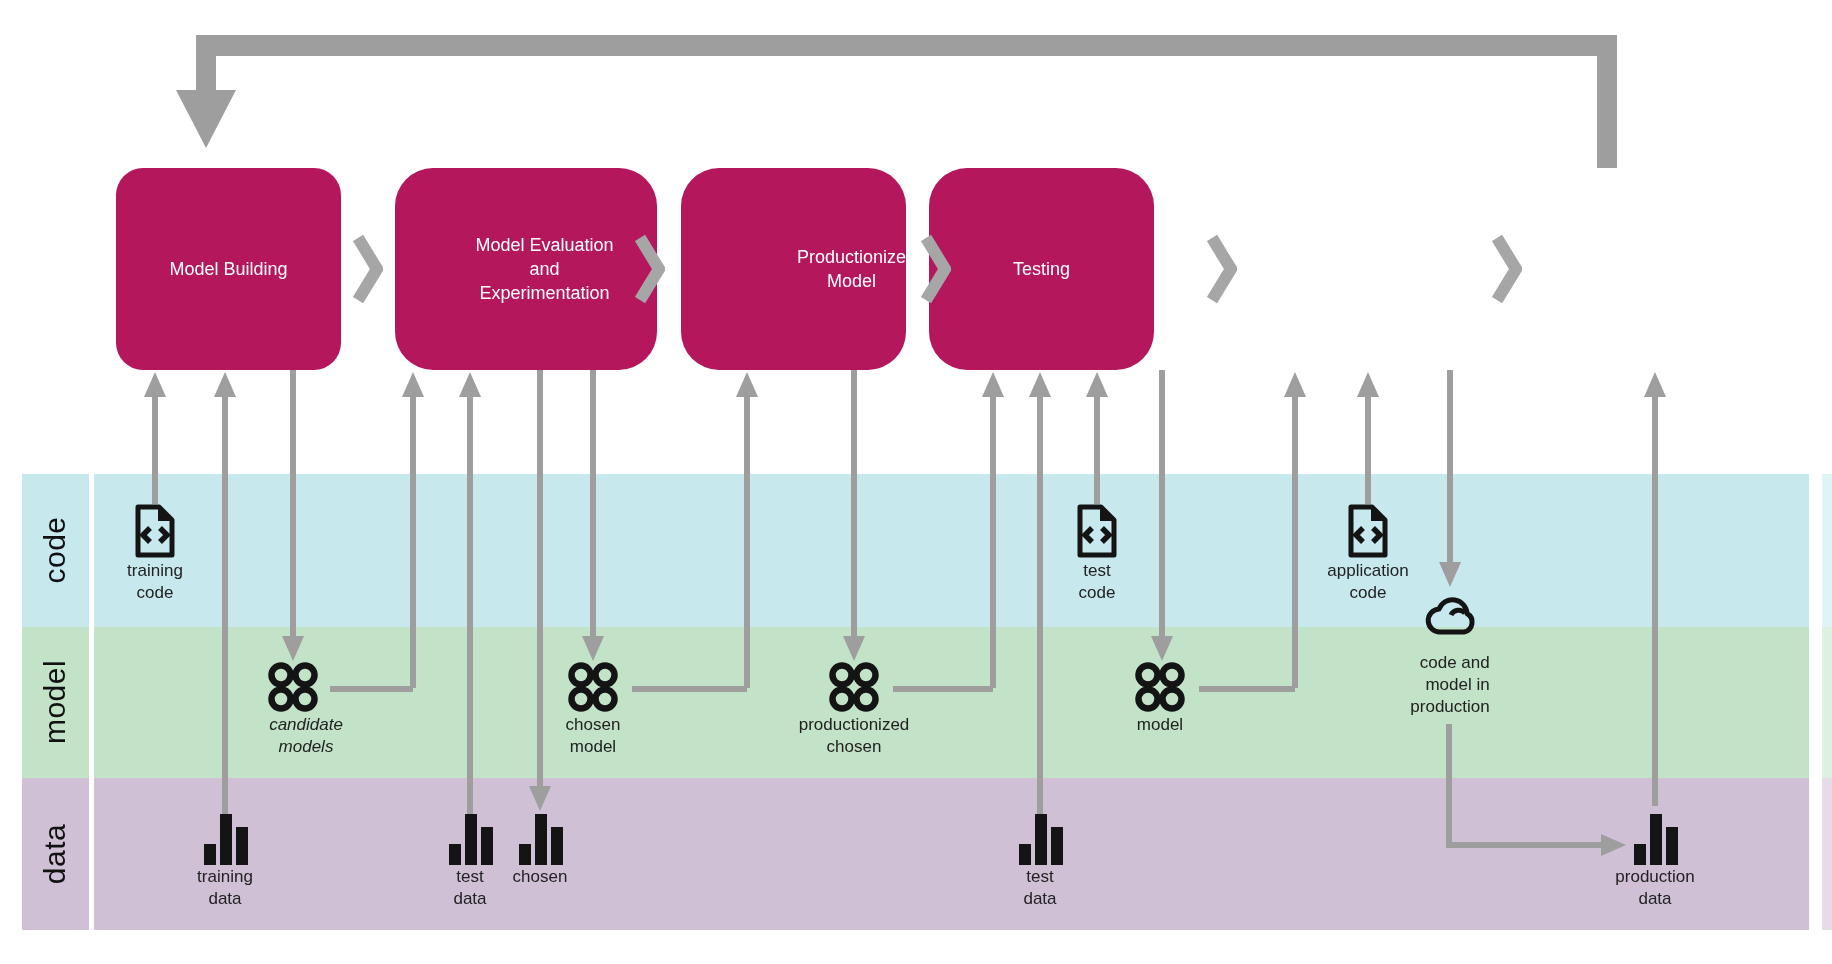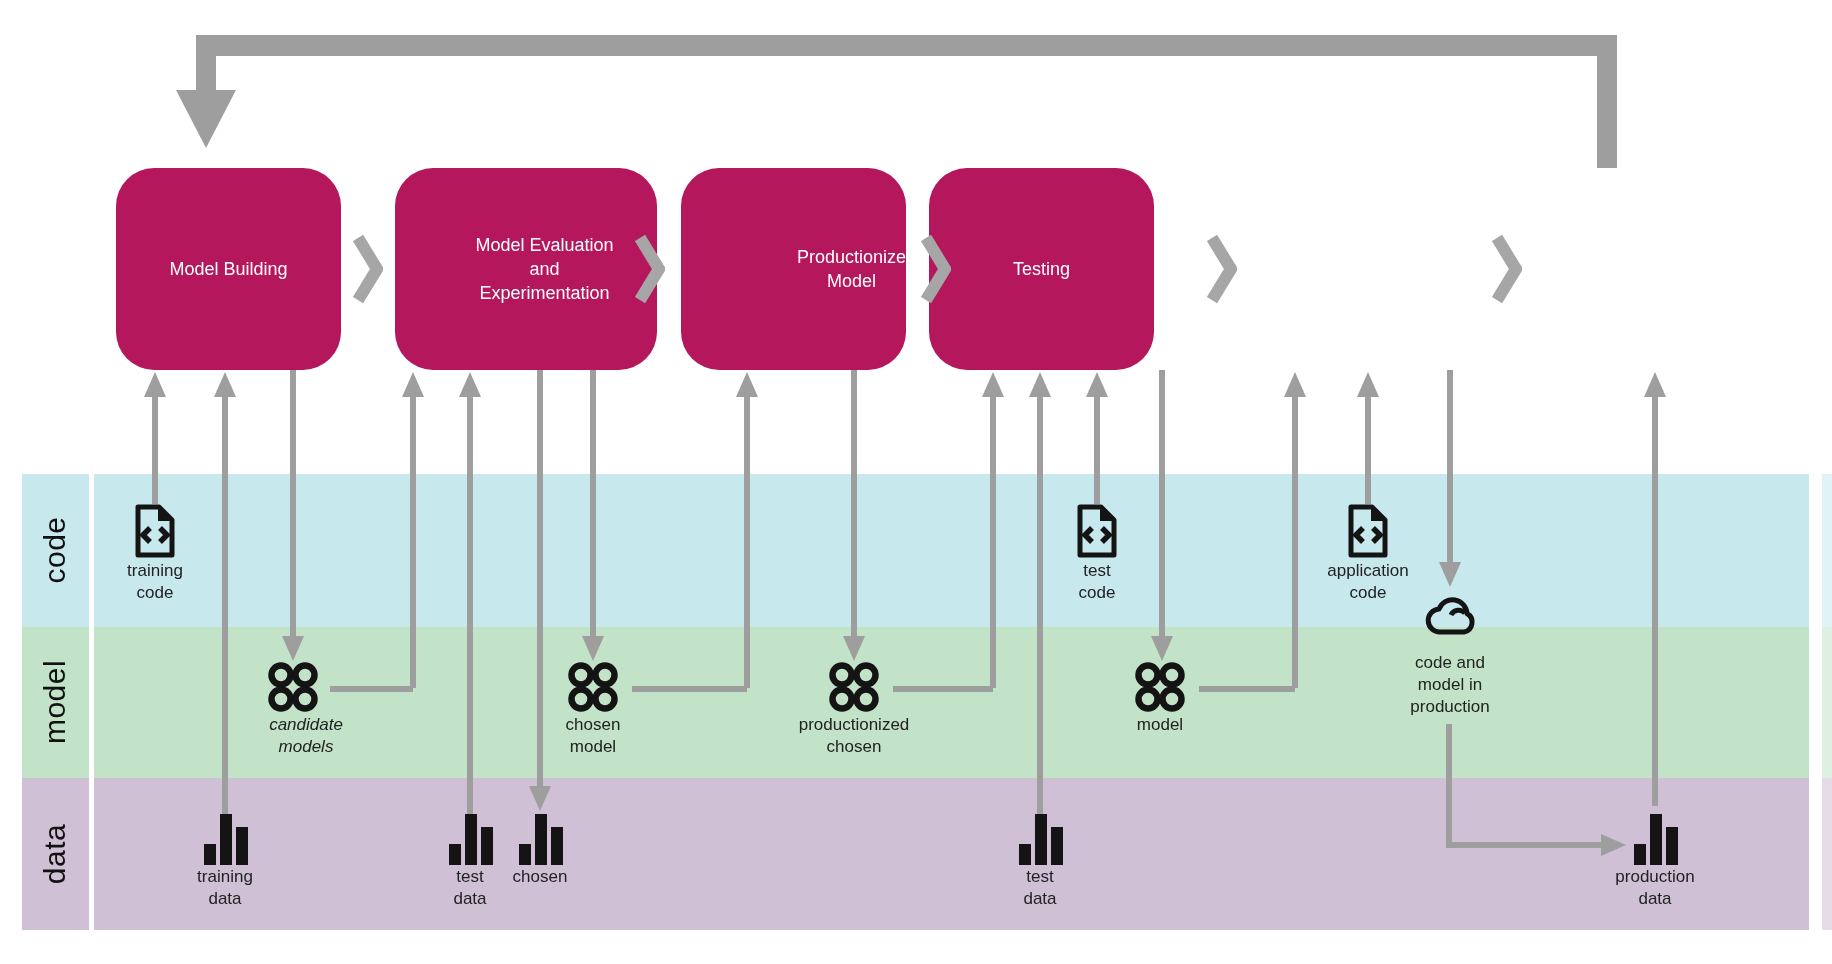--- a/index.html
+++ b/index.html
@@ -56,21 +56,21 @@
 </head>
 <body>
 
 <div class="canvas">
 
   <div class="fb" style="left:196px;top:35px;width:1421px;height:21px;"></div>
   <div class="fb" style="left:1597px;top:35px;width:20px;height:133px;"></div>
   <div class="fb" style="left:196px;top:35px;width:20px;height:56px;"></div>
   <div class="fb-head" style="left:176px;top:90px;"></div>
 
-  <div class="stage" style="left:116px;">
+  <div class="stage" style="left:116px;border-radius:27px;">
     <span class="stage-label">Model Building</span>
   </div>
   <div class="stage" style="left:395px;padding-left:37px;">
     <span class="stage-label">Model Evaluation
 and
 Experimentation</span>
   </div>
   <div class="stage" style="left:681px;justify-content:flex-end;">
     <span class="stage-label">Productionize
 Model</span>
@@ -225,21 +225,21 @@
     <circle cx="38" cy="13" r="9.5" fill="none" stroke="#141414" stroke-width="6.5"></circle>
     <circle cx="14" cy="37" r="9.5" fill="none" stroke="#141414" stroke-width="6.5"></circle>
     <circle cx="38" cy="37" r="9.5" fill="none" stroke="#141414" stroke-width="6.5"></circle>
   </svg>
   <div class="alabel" style="left:1160px;top:714px;">model</div>
 
   <svg class="icon" style="left:1420px;top:590px;" width="62" height="48" viewBox="0 0 62 48">
     <path d="M47 23.5 A14.5 14.5 0 0 0 19 19 A11.5 11.5 0 0 0 20.5 42 H44 A10 10 0 0 0 47 23.5 Z" fill="none" stroke="#141414" stroke-width="5" stroke-linejoin="round"></path>
     <path d="M31 25 a8.5 8.5 0 0 1 14 -2" fill="none" stroke="#141414" stroke-width="5"></path>
   </svg>
-  <div class="alabel" style="left:1450px;top:652px;">code and
+  <div class="alabel" style="left:1450px;top:652px;text-align:right;">code and
 model  in
 production</div>
 
   <svg class="icon" style="left:201px;top:813px;" width="48" height="52" viewBox="0 0 48 52">
     <rect x="3" y="31" width="12" height="21" fill="#141414"></rect>
       <rect x="19" y="1" width="12" height="51" fill="#141414"></rect>
       <rect x="35" y="14" width="12" height="38" fill="#141414"></rect>
   </svg>
   <div class="alabel" style="left:225px;top:866px;">training
 data</div>

